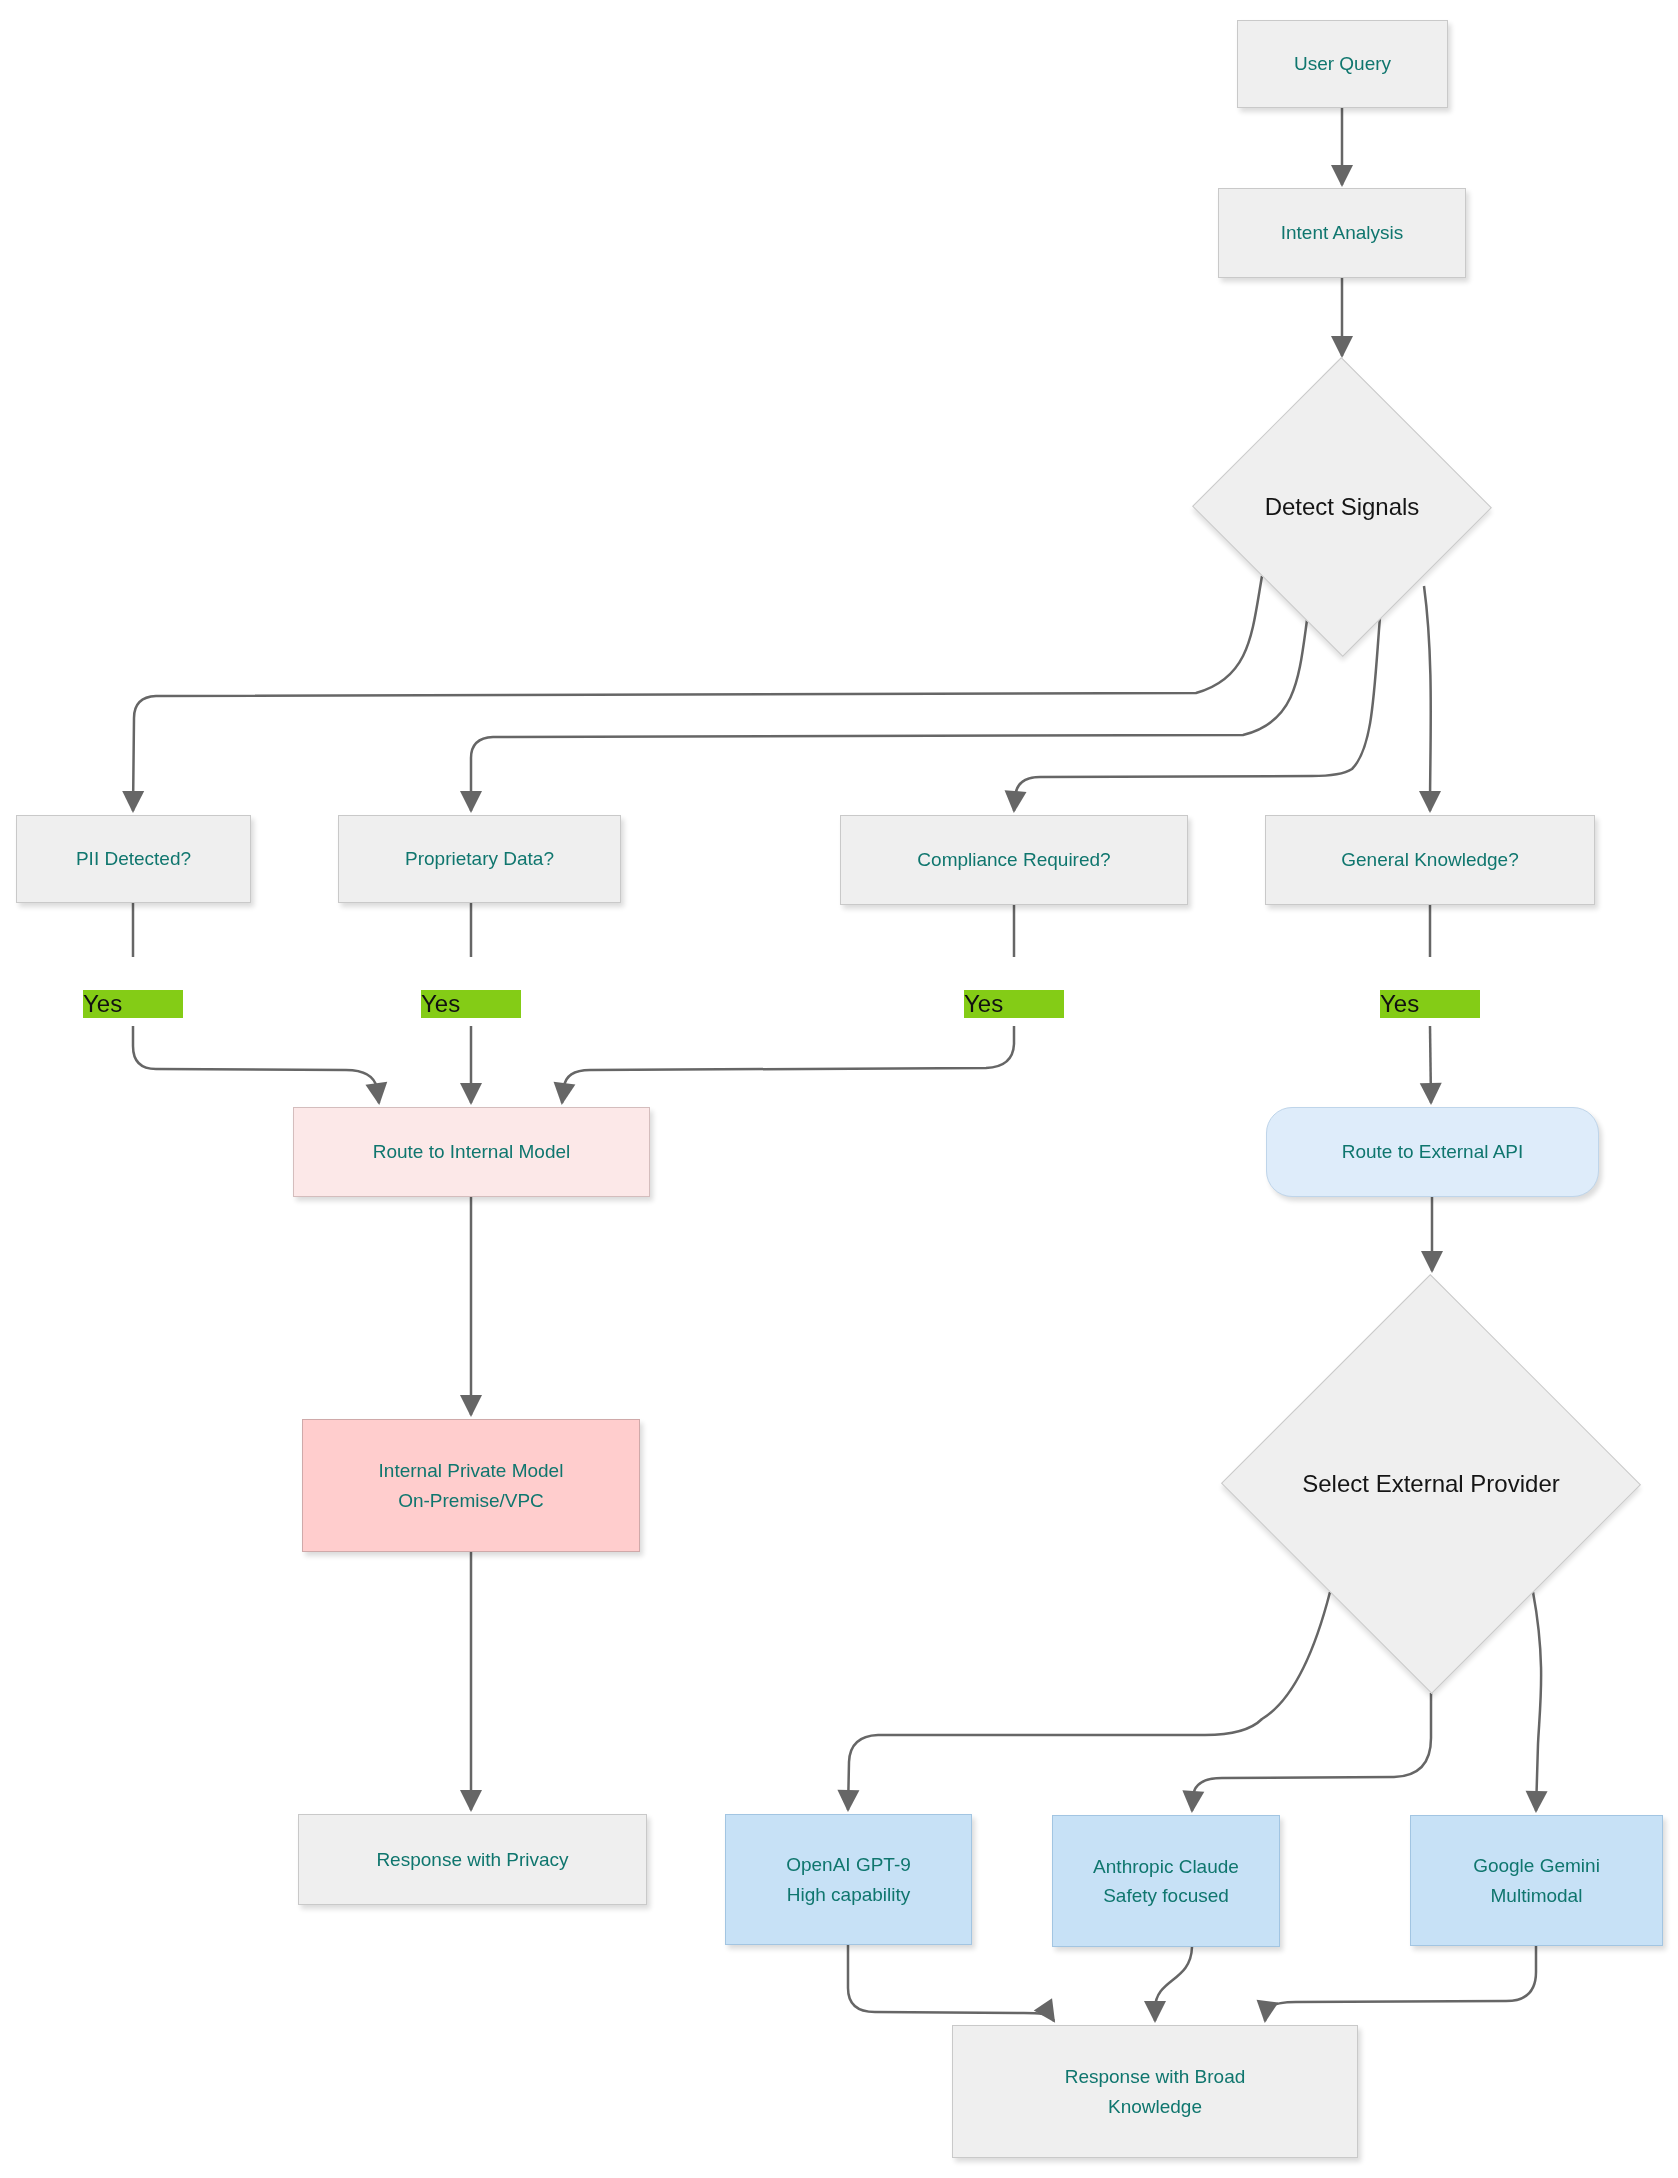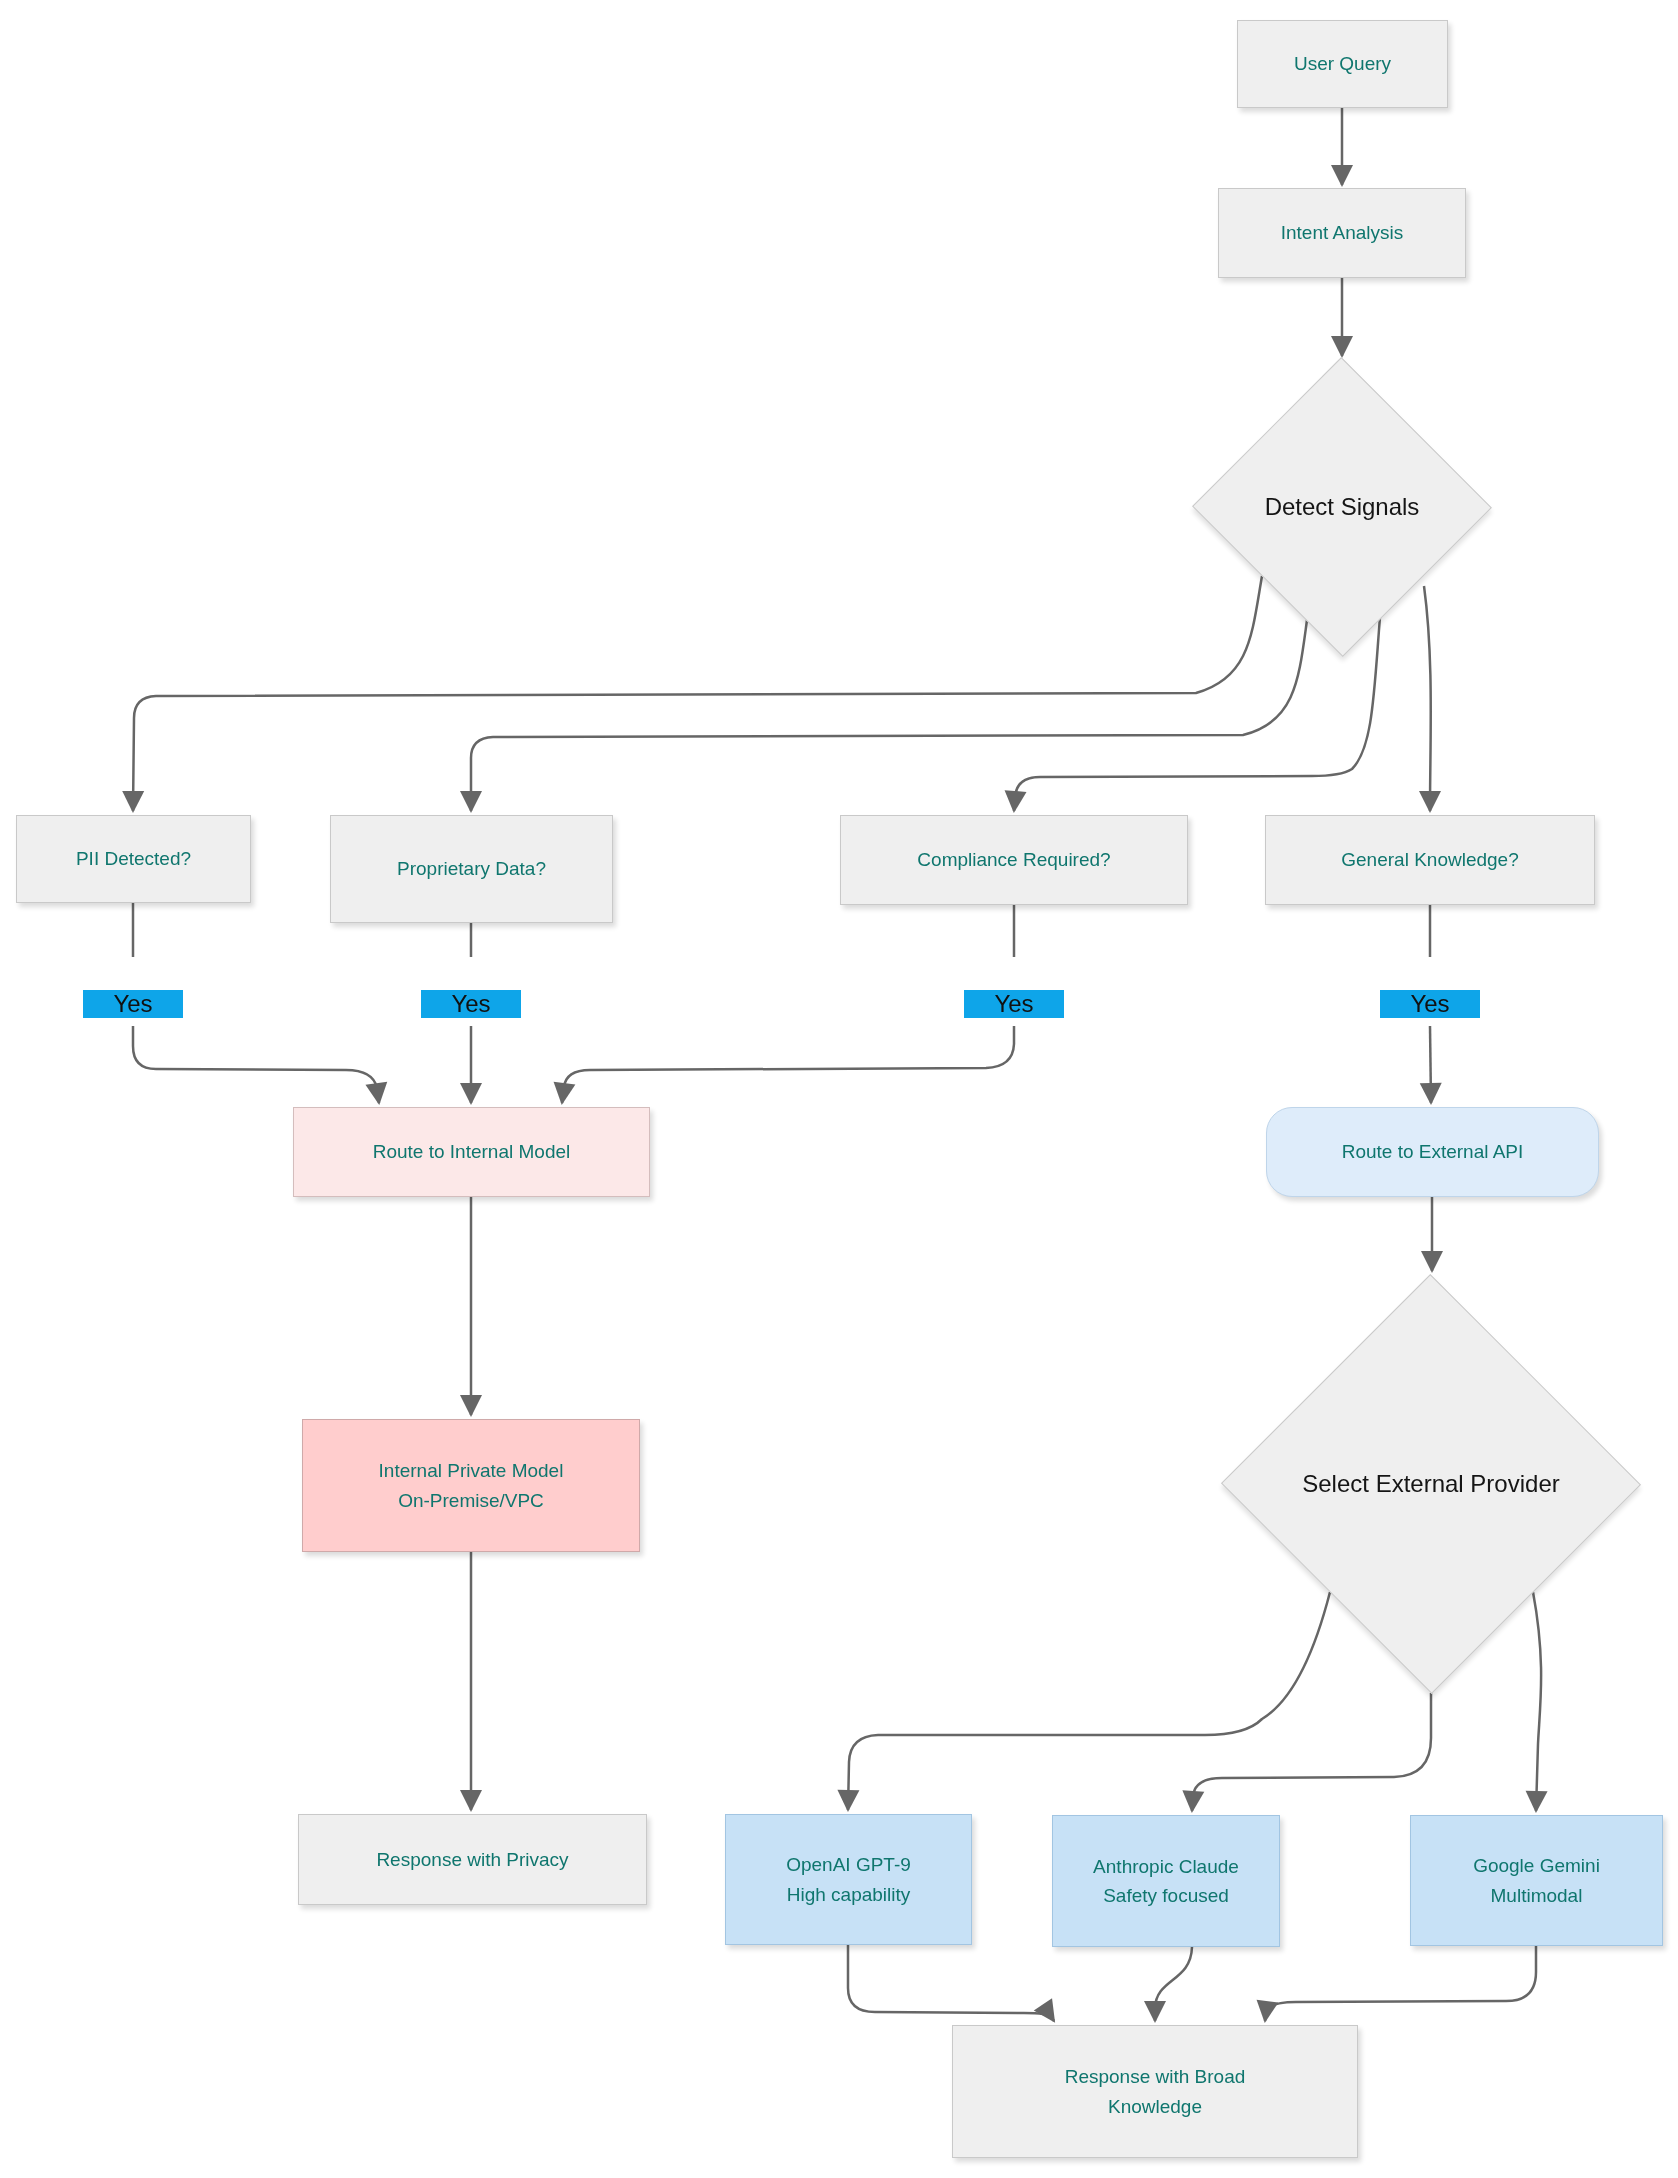--- a/index.html
+++ b/index.html
@@ -43,40 +43,40 @@
     box-shadow:3px 3px 5px rgba(0,0,0,0.12);
   }
   .diamond .dlabel{position:relative;z-index:2;white-space:pre-line;}
 
   
   #n-user-query      {left:1237px;top:20px;  width:211px;height:88px;}
   #n-intent-analysis {left:1218px;top:188px; width:248px;height:90px;}
   #n-detect-signals  {left:1192px;top:359px; width:300px;height:296px;}
   #n-detect-signals .shape{width:211px;height:209px;}
   #n-pii             {left:16px;  top:815px; width:235px;height:88px;}
-  #n-proprietary     {left:330px; top:815px; width:283px;height:108px;}
+  #n-proprietary     {left:338px; top:815px; width:283px;height:88px;}
   #n-compliance      {left:840px; top:815px; width:348px;height:90px;}
   #n-general         {left:1265px;top:815px; width:330px;height:90px;}
   #n-route-internal  {left:293px; top:1107px;width:357px;height:90px;}
   #n-route-external  {left:1266px;top:1107px;width:333px;height:90px;border-radius:26px;}
   #n-internal-model  {left:302px; top:1419px;width:338px;height:133px;}
   #n-select-provider {left:1220px;top:1275px;width:422px;height:418px;}
   #n-select-provider .shape{width:296px;height:294px;}
   #n-response-privacy{left:298px; top:1814px;width:349px;height:91px;}
   #n-openai          {left:725px; top:1814px;width:247px;height:131px;}
   #n-anthropic       {left:1052px;top:1815px;width:228px;height:132px;}
   #n-google          {left:1410px;top:1815px;width:253px;height:131px;}
   #n-response-broad  {left:952px; top:2025px;width:406px;height:133px;}
 
   .edge-label{
     position:absolute;
     width:100px;
-    text-align:center;
+    text-align:left;
     font-size:24px;color:#111111;
-    background:#0ea5e9;
+    background:#84cc16;
   }
   #yes-pii       {left:83px;  top:990px;}
   #yes-prop      {left:421px; top:990px;}
   #yes-compliance{left:964px; top:990px;}
   #yes-general   {left:1380px;top:990px;}
 </style>
 </head>
 <body>
 
 <div id="canvas">

